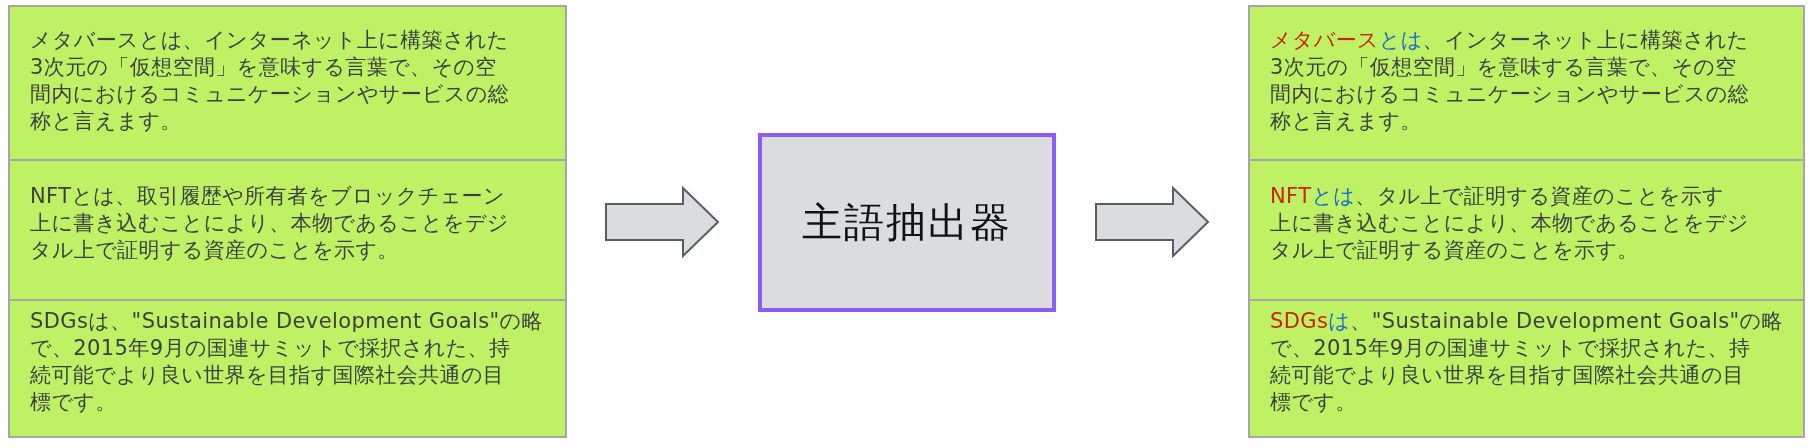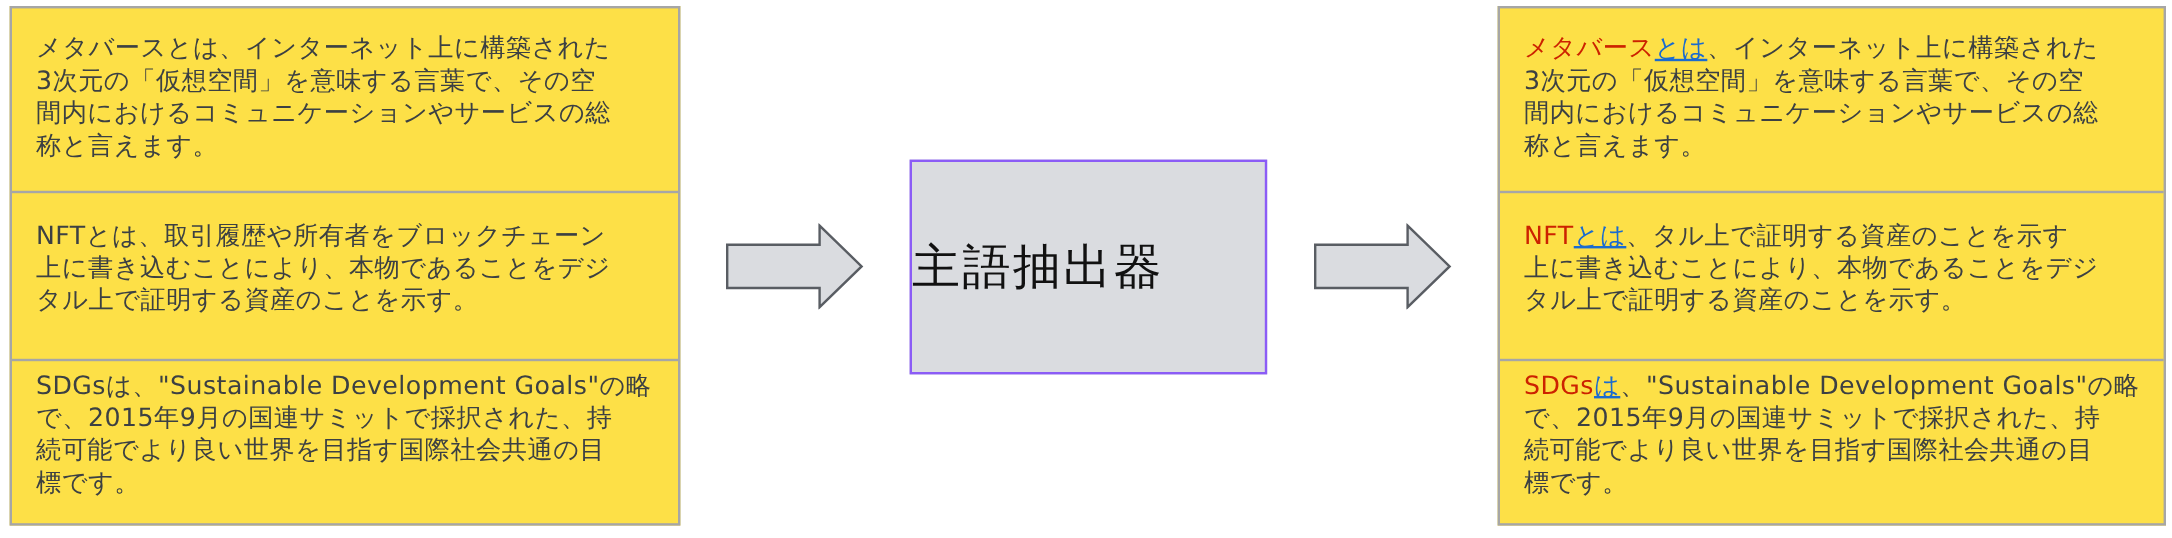--- a/index.html
+++ b/index.html
@@ -2,21 +2,21 @@
 <html><head>
 <meta charset="utf-8">
 <style>
   html, body { margin: 0; padding: 0; background: #ffffff; }
   body {
     width: 1810px; height: 448px; position: relative; overflow: hidden;
     font-family: "DejaVu Sans", "Liberation Sans", sans-serif;
   }
   .panel {
     position: absolute; top: 5px; height: 433px;
-    border: 2px solid #a6a6a6; box-sizing: border-box; background: #fde047;
+    border: 2px solid #a6a6a6; box-sizing: border-box; background: #bef264;
   }
   .panel-left { left: 8px; width: 559px; }
   .panel-right { left: 1248px; width: 557px; }
   .row {
     position: absolute; left: 0; right: 0; box-sizing: border-box;
     border-bottom: 2px solid #a6a6a6;
   }
   .row:last-child { border-bottom: none; }
   .row-0 { top: 0; height: 154px; }
   .row-1 { top: 154px; height: 140px; }
@@ -24,28 +24,28 @@
   .text {
     position: absolute; left: 20px; right: 8px;
     color: #3c4043; font-size: 21px; line-height: 27px;
     white-space: nowrap; letter-spacing: 0.4px;
   }
   .row-0 .text { top: 20px; }
   .row-1 .text { top: 22px; }
   .row-2 .text { top: 21px; }
   .line { display: block; height: 27px; }
   .hl-subject { color: #cc2200; margin-top: 12px; }
-  .hl-particle { color: #1a6bd0; text-decoration: underline; }
+  .hl-particle { color: #1a6bd0; }
   .arrow { position: absolute; }
   .arrow-left { left: 604px; top: 186px; width: 118px; height: 72px; }
   .arrow-right { left: 1094px; top: 186px; width: 118px; height: 72px; }
   .box {
     position: absolute; left: 758px; top: 133px; width: 298px; height: 179px;
-    background: #dadce0; border: 2px solid #8b5cf6; box-sizing: border-box;
-    display: flex; align-items: center; justify-content: flex-start;
+    background: #dadce0; border: 4px solid #8b5cf6; box-sizing: border-box;
+    display: flex; align-items: center; justify-content: center;
   }
   .box-label {
     font-size: 40px; color: #111111; letter-spacing: 2px;
     font-family: "DejaVu Sans", sans-serif;
   }
 </style>
 </head>
 <body>
 
 <div class="panel panel-left">

